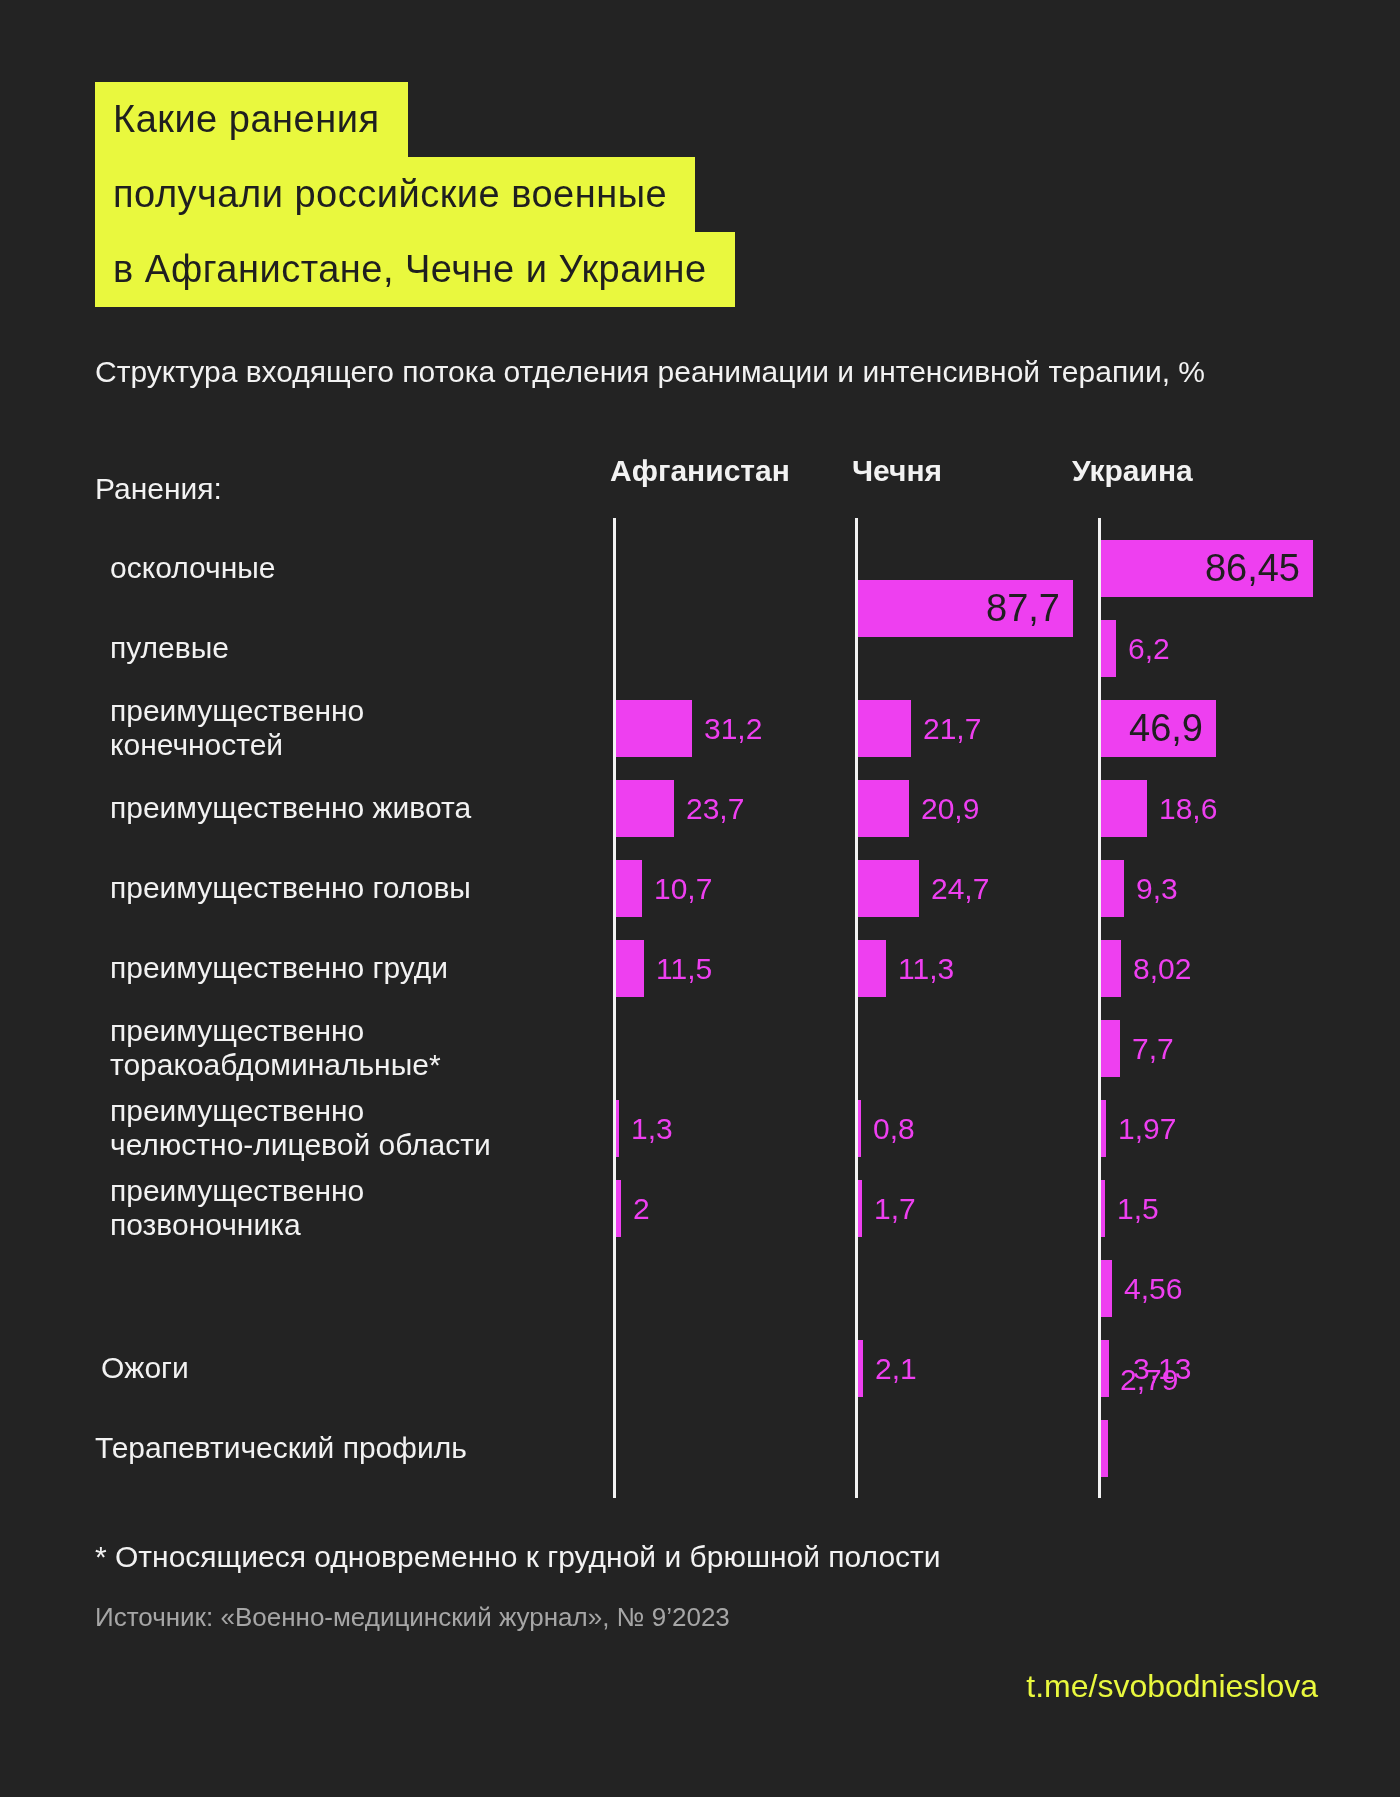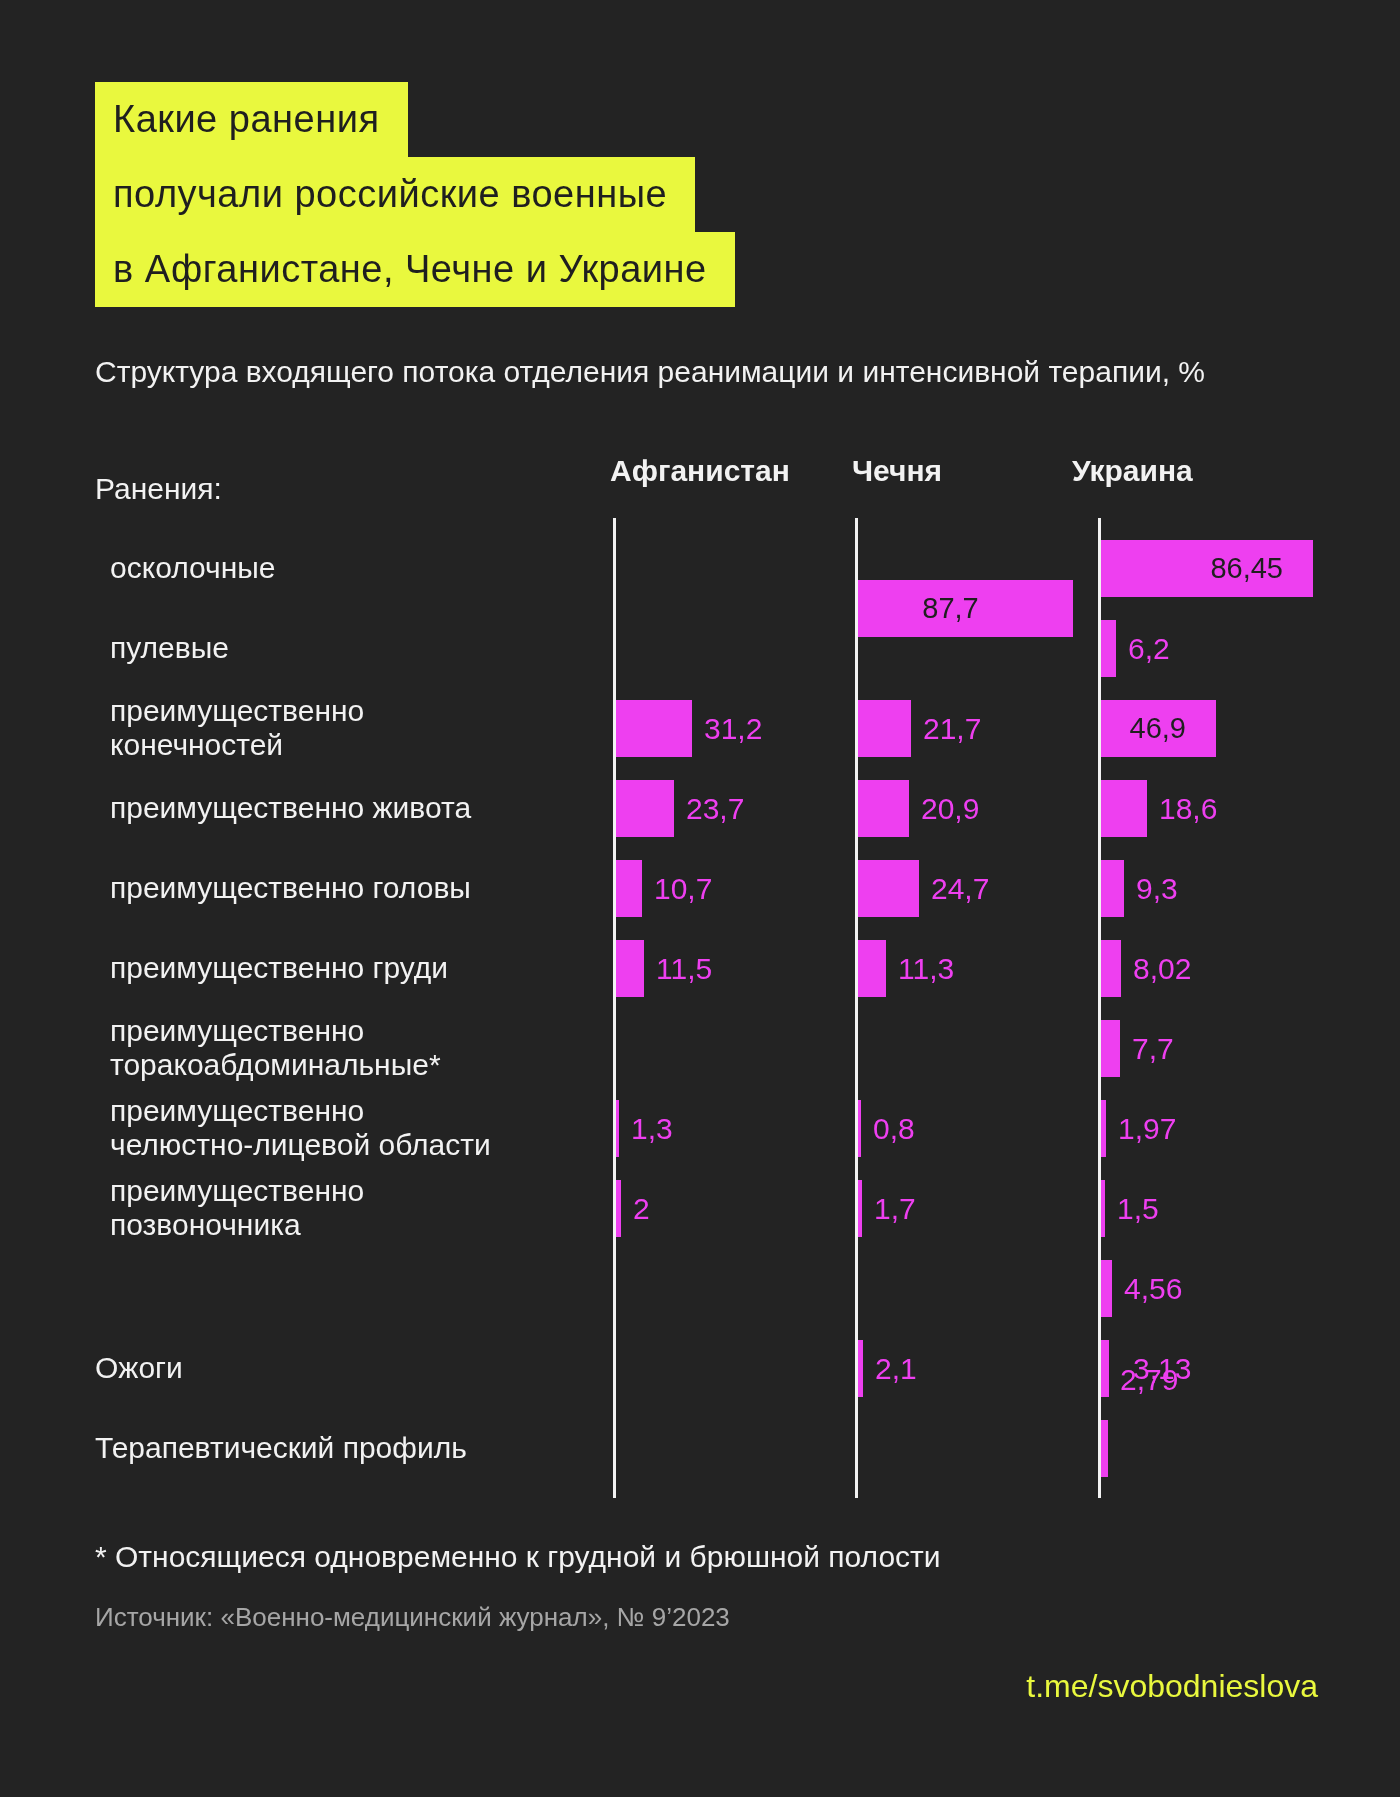--- a/index.html
+++ b/index.html
@@ -21,21 +21,21 @@
   .subtitle{position:absolute; left:95px; top:352px; width:1150px;
     font-size:30px; line-height:40px; color:var(--light);}
   #chart{position:absolute; left:0; top:0; width:1238px; height:1797px;}
   .col-header{position:absolute; top:454px; font-size:30px; font-weight:bold; color:var(--light); white-space:nowrap;}
   .rows-heading{position:absolute; left:95px; top:472px; font-size:30px; color:var(--light);}
   .axis{position:absolute; top:518px; width:3px; height:980px; background:#f2f2f2;}
   .row-label{position:absolute; height:80px; display:flex; align-items:center;
     font-size:30px; line-height:34px; color:var(--light); white-space:pre-line;}
   .bar{position:absolute; height:57px; background:var(--magenta);
     display:flex; align-items:center; justify-content:flex-end;}
-  .bar-value-inside{color:var(--dark); font-size:29px; padding-right:30px;}
+  .bar-value-inside{color:var(--dark); font-size:38px; padding-right:13px;}
   .bar-value-outside{position:absolute; height:57px; display:flex; align-items:center;
     color:var(--magenta); font-size:30px; white-space:nowrap;}
   .footnote{position:absolute; left:95px; top:1540px; font-size:30px; color:var(--light);}
   .source{position:absolute; left:95px; top:1602px; font-size:26px; color:var(--gray);}
   .logo{position:absolute; left:92px; top:1646px; font-size:60px; color:var(--yellow); letter-spacing:-0.055em;}
   .tme{position:absolute; right:82px; top:1668px; font-size:32px; color:var(--yellow); text-decoration:none;}
 </style>
 </head>
 <body>
 
@@ -56,21 +56,21 @@
       <div class="col-header" style="left: 852px;">Чечня</div>
       <div class="col-header" style="left: 1072px;">Украина</div>
       <div class="axis" style="left: 613px;"></div>
       <div class="axis" style="left: 855px;"></div>
       <div class="axis" style="left: 1098px;"></div>
       <div class="row-label" style="left: 110px; top: 528px;">осколочные</div>
       <div class="bar" style="left: 1101px; top: 540px; width: 212px;">
         <span class="bar-value-inside">86,45</span>
       </div>
       <div class="row-label" style="left: 110px; top: 608px;">пулевые</div>
-      <div class="bar" style="left: 858px; top: 580px; width: 215px; justify-content: center;">
+      <div class="bar" style="left: 858px; top: 580px; width: 215px;">
         <span class="bar-value-inside">87,7</span>
       </div>
       <div class="bar" style="left: 1101px; top: 620px; width: 15px;"></div>
       <div class="bar-value-outside" style="left: 1128px; top: 620px;">6,2</div>
       <div class="row-label" style="left: 110px; top: 688px;">преимущественно
 конечностей</div>
       <div class="bar" style="left: 616px; top: 700px; width: 76px;"></div>
       <div class="bar-value-outside" style="left: 704px; top: 700px;">31,2</div>
       <div class="bar" style="left: 858px; top: 700px; width: 53px;"></div>
       <div class="bar-value-outside" style="left: 923px; top: 700px;">21,7</div>
@@ -113,21 +113,21 @@
       <div class="row-label" style="left: 110px; top: 1168px;">преимущественно
 позвоночника</div>
       <div class="bar" style="left: 616px; top: 1180px; width: 5px;"></div>
       <div class="bar-value-outside" style="left: 633px; top: 1180px;">2</div>
       <div class="bar" style="left: 858px; top: 1180px; width: 4px;"></div>
       <div class="bar-value-outside" style="left: 874px; top: 1180px;">1,7</div>
       <div class="bar" style="left: 1101px; top: 1180px; width: 4px;"></div>
       <div class="bar-value-outside" style="left: 1117px; top: 1180px;">1,5</div>
       <div class="bar" style="left: 1101px; top: 1260px; width: 11px;"></div>
       <div class="bar-value-outside" style="left: 1124px; top: 1260px;">4,56</div>
-      <div class="row-label" style="left: 95px; top: 1328px;">Ожоги</div>
+      <div class="row-label" style="left: 101px; top: 1328px;">Ожоги</div>
       <div class="bar" style="left: 858px; top: 1340px; width: 5px;"></div>
       <div class="bar-value-outside" style="left: 875px; top: 1340px;">2,1</div>
       <div class="bar" style="left: 1101px; top: 1340px; width: 8px;"></div>
       <div class="bar-value-outside" style="left: 1121px; top: 1340px; margin-left: 12px;">3,13</div>
       <div class="row-label" style="left: 95px; top: 1408px;">Терапевтический профиль</div>
       <div class="bar" style="left: 1101px; top: 1420px; width: 7px;"></div>
       <div class="bar-value-outside" style="left: 1120px; top: 1351px;">2,79</div>
     </div>
 
   <div class="footnote">* Относящиеся одновременно к грудной и брюшной полости</div>

